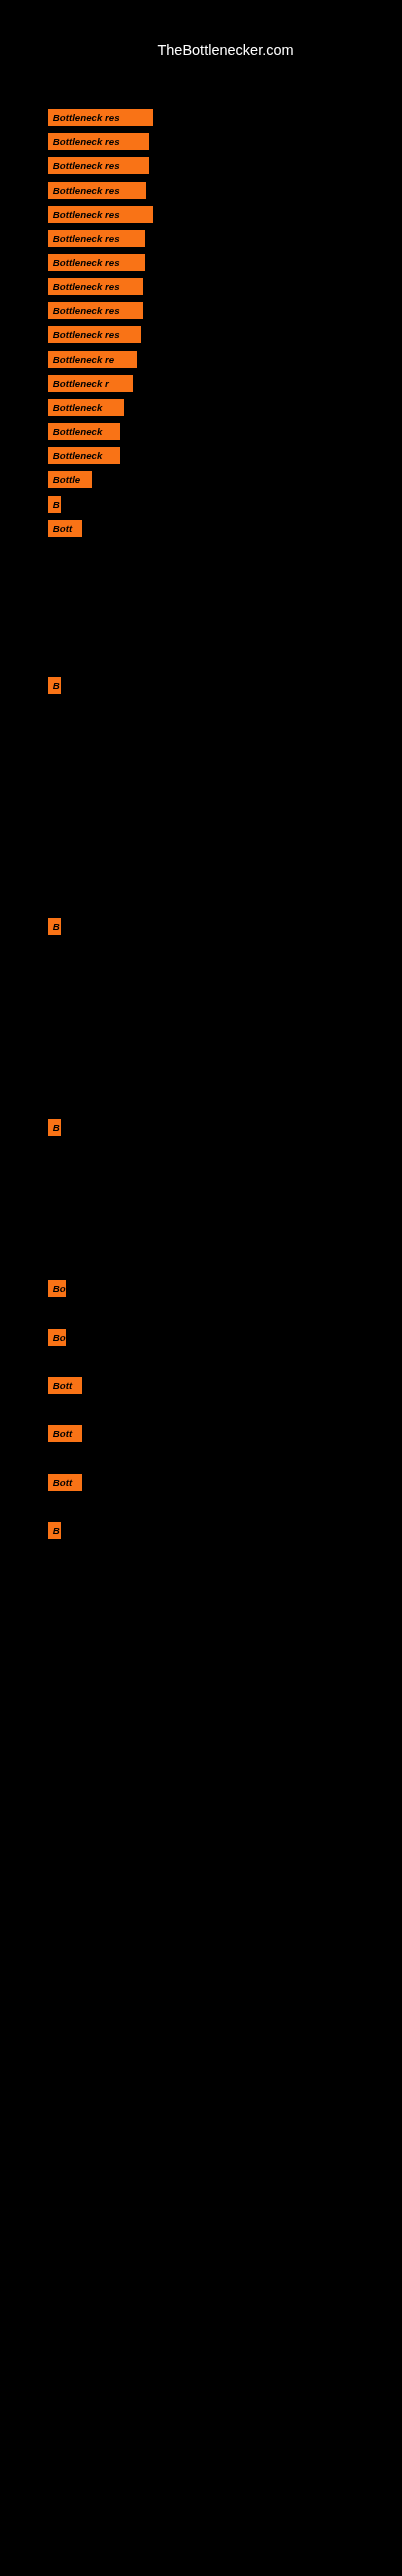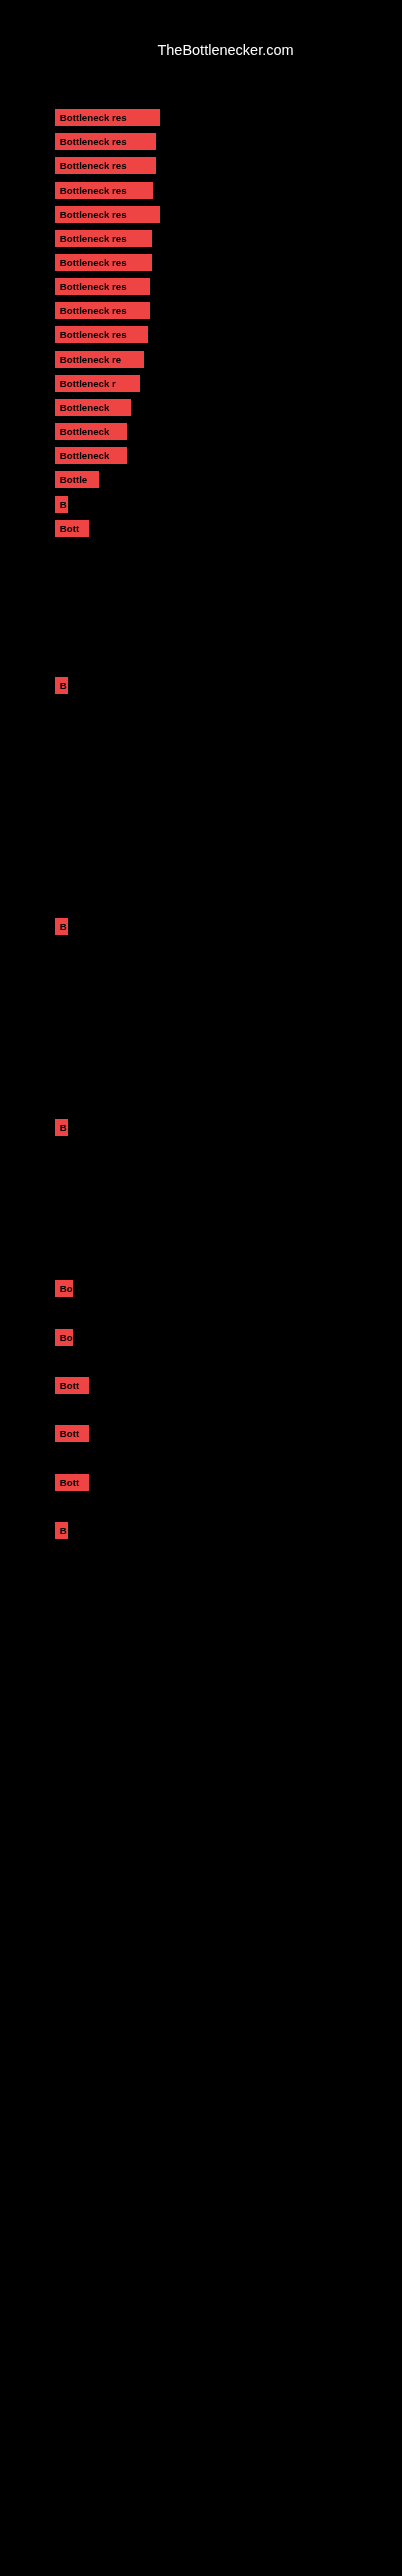--- a/index.html
+++ b/index.html
@@ -16,30 +16,31 @@
       overflow-x: hidden;
     }
     .site-title {
       color: #ffffff;
       font-size: 14.5px;
       text-align: center;
       padding: 6.4px 0;
       font-weight: normal;
     }
     .btn-label {
-      background-color: #ef4444;
+      background-color: #f97316;
       color: #000000;
       font-size: 9.7px;
       font-weight: bold;
       padding: 3.2px 4.8px;
       display: inline-block;
       position: absolute;
-      left: 7px;
+      left: 0;
       white-space: nowrap;
       overflow: hidden;
+      font-style: italic;
     }
   </style>
 </head>
 <body>
 
 <div class="site-title">TheBottlenecker.com</div>
 
 <div id="items-container" style="position:relative; width:403px; height:2560px;">
 <div class="btn-label" style="top: 20px; max-width: 105px; width: 105px;">Bottleneck res</div>
     <div class="btn-label" style="top: 44px; max-width: 101px; width: 101px;">Bottleneck res</div>

